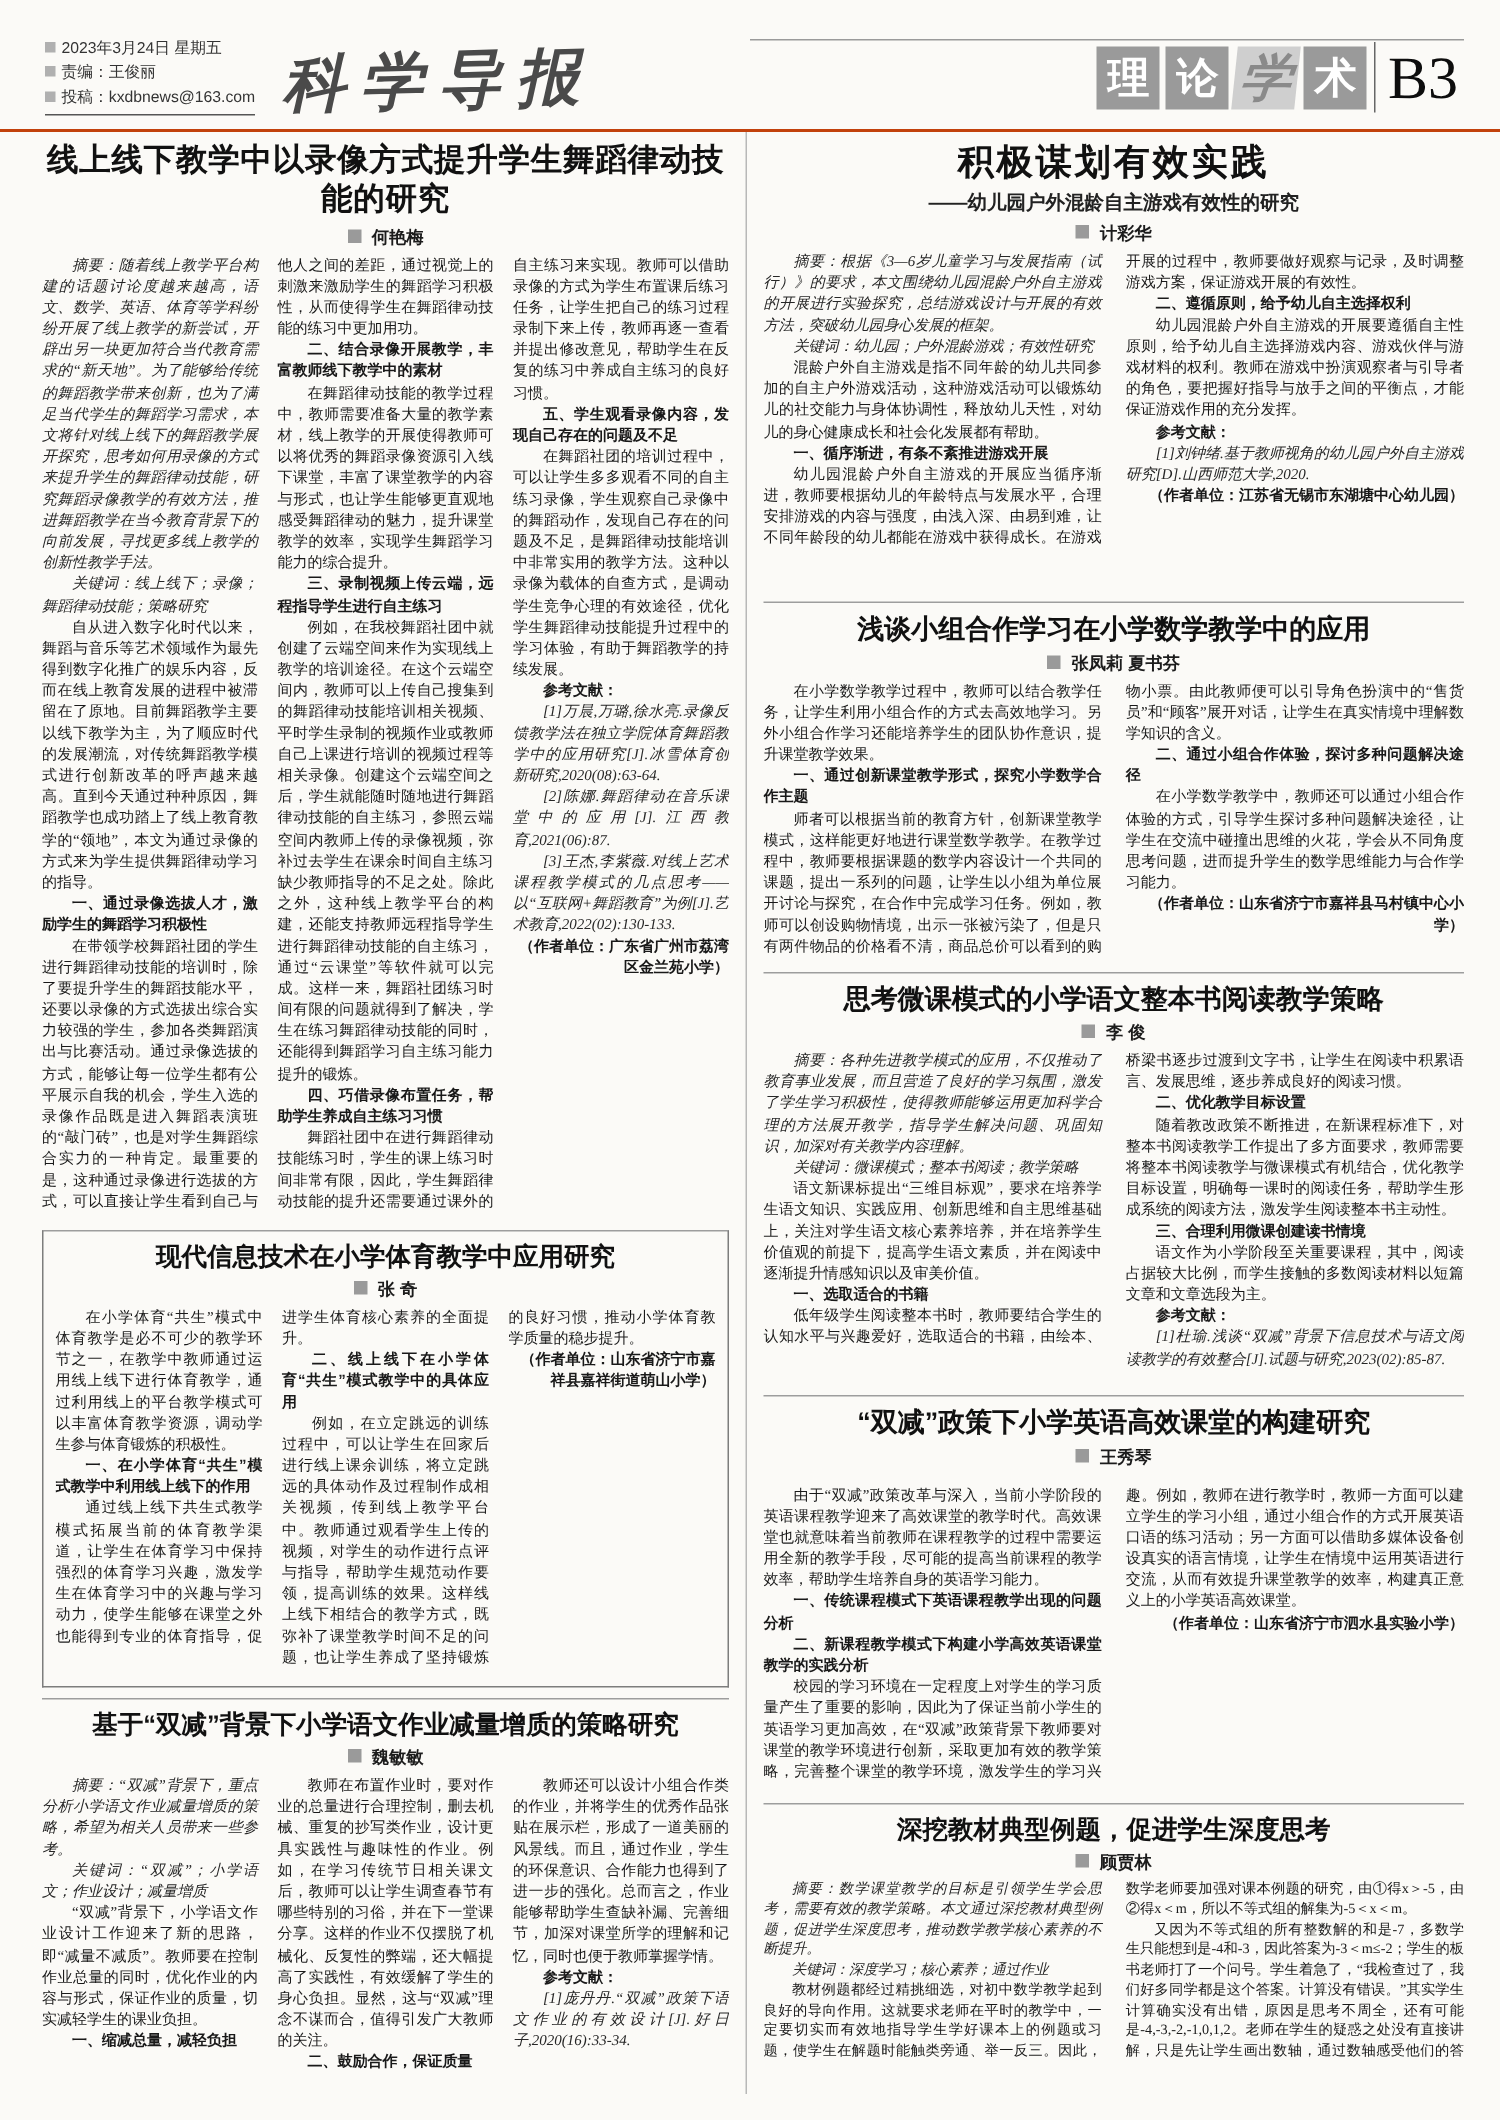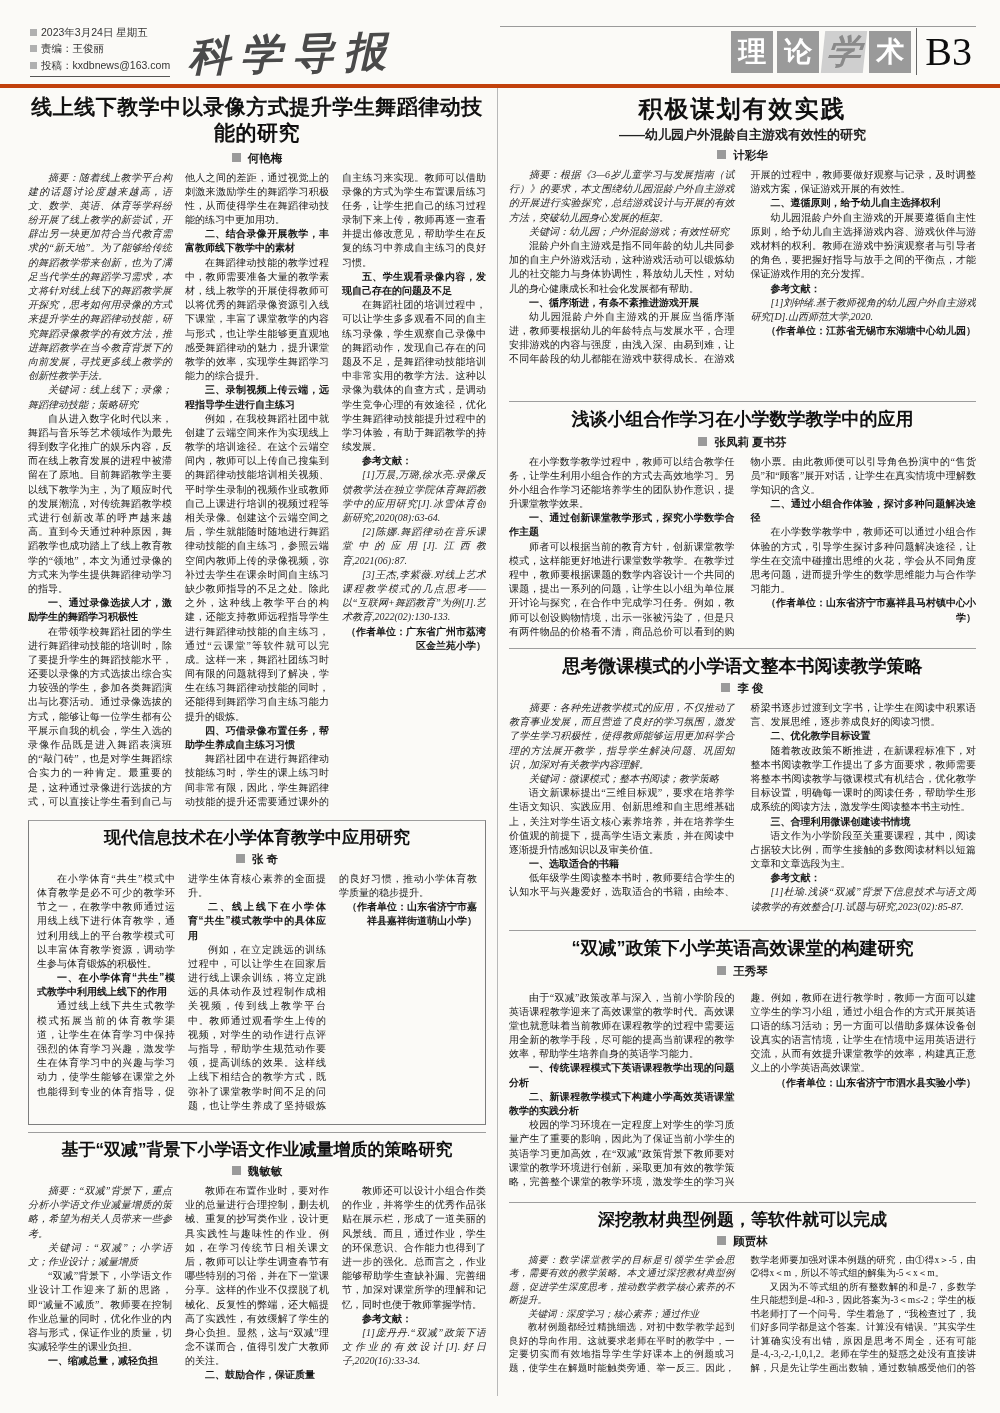--- a/index.html
+++ b/index.html
@@ -2,21 +2,21 @@
 <html><head>
 <meta charset="utf-8">
 <style>
   * { margin:0; padding:0; box-sizing:border-box; }
   html,body { width:1000px; }
   body {
     width:1000px; height:1413px; background:#fbfaf7; color:#1c1c1c;
     font-family:"Liberation Serif", serif; position:relative; overflow:hidden;
   }
   
-  .header { position:relative; height:88px; border-bottom:4px solid #c2410c; }
+  .header { position:relative; height:88px; border-bottom:2px solid #c2410c; }
   .hleft { position:absolute; left:30px; top:24px; font-size:10.5px; line-height:1.55;
            font-family:"Liberation Sans", sans-serif; color:#333;
            border-bottom:1px solid #555; padding-bottom:3px; }
   .sq { display:inline-block; width:7px; height:7px; background:#b0b0b0; margin-right:4px; }
   .masthead { position:absolute; left:188px; top:26px; font-family:"DejaVu Serif", serif;
               font-style:italic; font-weight:bold; font-size:42px; color:#4a4a4a;
               letter-spacing:10px; transform:rotate(-1.5deg); }
   .hrules { position:absolute; left:500px; right:24px; top:26px; height:50px;
             border-top:1px solid #9a9a9a; }
   .badge { position:absolute; right:24px; top:28px; display:flex; align-items:center; }
@@ -200,21 +200,21 @@
       <div class="body cols2">
           <p class="seg-para">由于“双减”政策改革与深入，当前小学阶段的英语课程教学迎来了高效课堂的教学时代。高效课堂也就意味着当前教师在课程教学的过程中需要运用全新的教学手段，尽可能的提高当前课程的教学效率，帮助学生培养自身的英语学习能力。</p>
           <p class="seg-head">一、传统课程模式下英语课程教学出现的问题分析</p>
           <p class="seg-head">二、新课程教学模式下构建小学高效英语课堂教学的实践分析</p>
           <p class="seg-para">校园的学习环境在一定程度上对学生的学习质量产生了重要的影响，因此为了保证当前小学生的英语学习更加高效，在“双减”政策背景下教师要对课堂的教学环境进行创新，采取更加有效的教学策略，完善整个课堂的教学环境，激发学生的学习兴趣。例如，教师在进行教学时，教师一方面可以建立学生的学习小组，通过小组合作的方式开展英语口语的练习活动；另一方面可以借助多媒体设备创设真实的语言情境，让学生在情境中运用英语进行交流，从而有效提升课堂教学的效率，构建真正意义上的小学英语高效课堂。</p>
           <p class="seg-affil">（作者单位：山东省济宁市泗水县实验小学）</p>
         </div>
     </section>
 
     <section class="article a8">
-      <h2 class="title t-sm">深挖教材典型例题，等软件就可以完成</h2>
+      <h2 class="title t-sm">深挖教材典型例题，促进学生深度思考</h2>
       <div class="byline"><span class="bmark"></span><span>顾贾林</span></div>
       <div class="body cols2">
           <p class="seg-abstract">摘要：数学课堂教学的目标是引领学生学会思考，需要有效的教学策略。本文通过深挖教材典型例题，促进学生深度思考，推动数学教学核心素养的不断提升。</p>
           <p class="seg-keywords">关键词：深度学习；核心素养；通过作业</p>
           <p class="seg-para">教材例题都经过精挑细选，对初中数学教学起到良好的导向作用。这就要求老师在平时的教学中，一定要切实而有效地指导学生学好课本上的例题或习题，使学生在解题时能触类旁通、举一反三。因此，数学老师要加强对课本例题的研究，由①得x＞-5，由②得x＜m，所以不等式组的解集为-5＜x＜m。</p>
           <p class="seg-para">又因为不等式组的所有整数解的和是-7，多数学生只能想到是-4和-3，因此答案为-3＜m≤-2；学生的板书老师打了一个问号。学生着急了，“我检查过了，我们好多同学都是这个答案。计算没有错误。”其实学生计算确实没有出错，原因是思考不周全，还有可能是-4,-3,-2,-1,0,1,2。老师在学生的疑惑之处没有直接讲解，只是先让学生画出数轴，通过数轴感受他们的答案确实成立，再引导学生继续观察数轴，发现新情况，找到新的答案。</p>
         </div>
     </section>
 
   </div>

